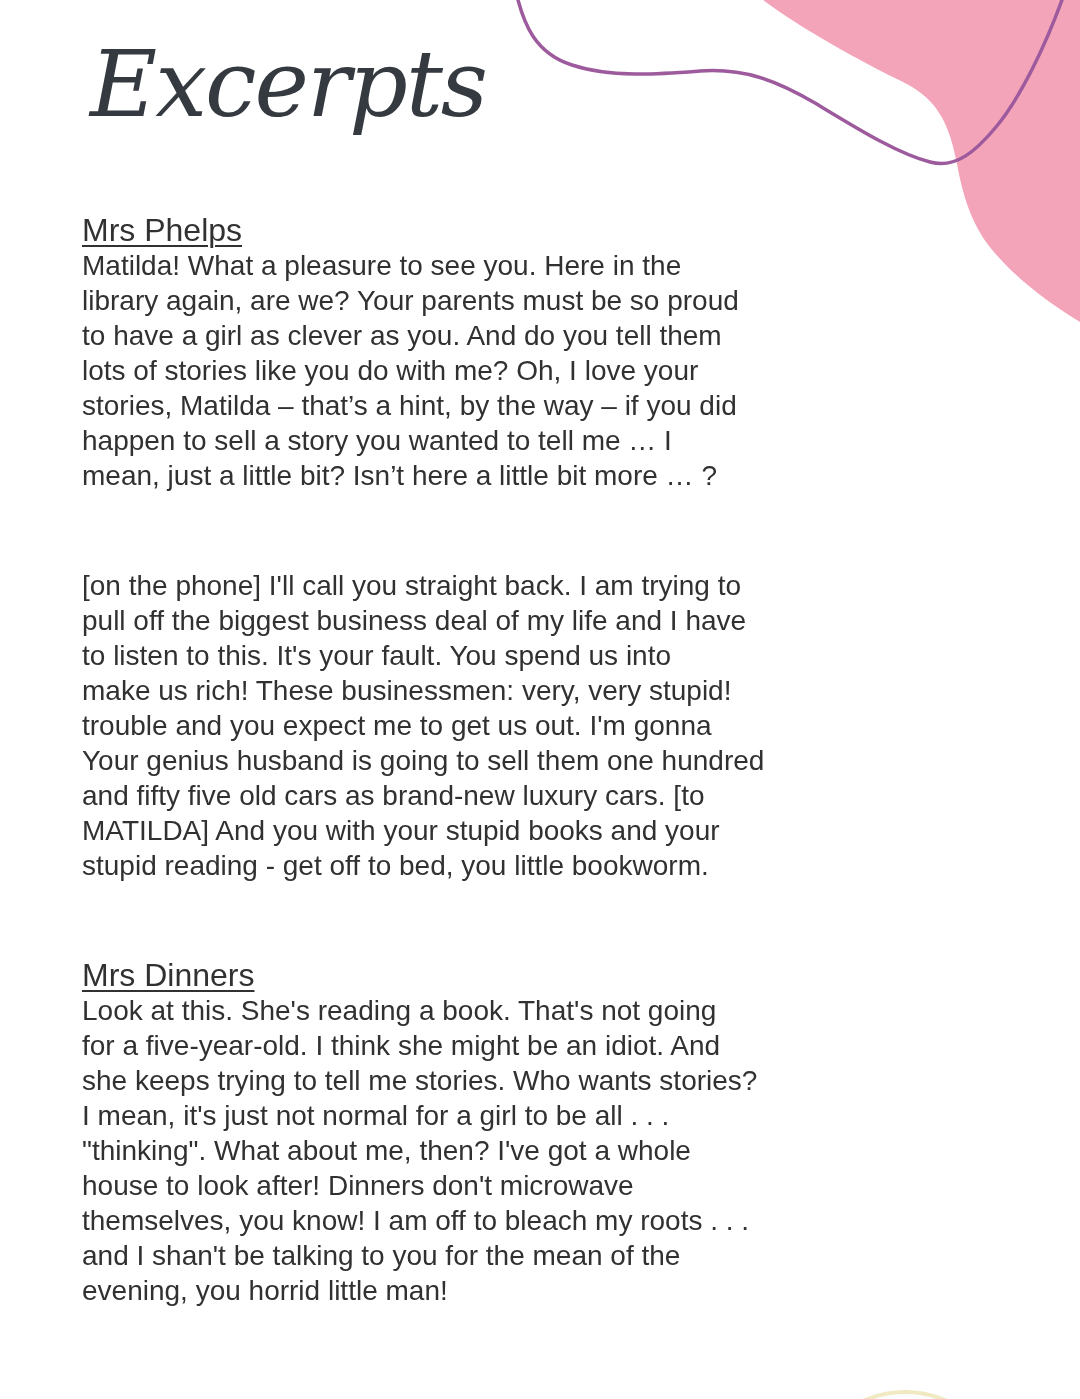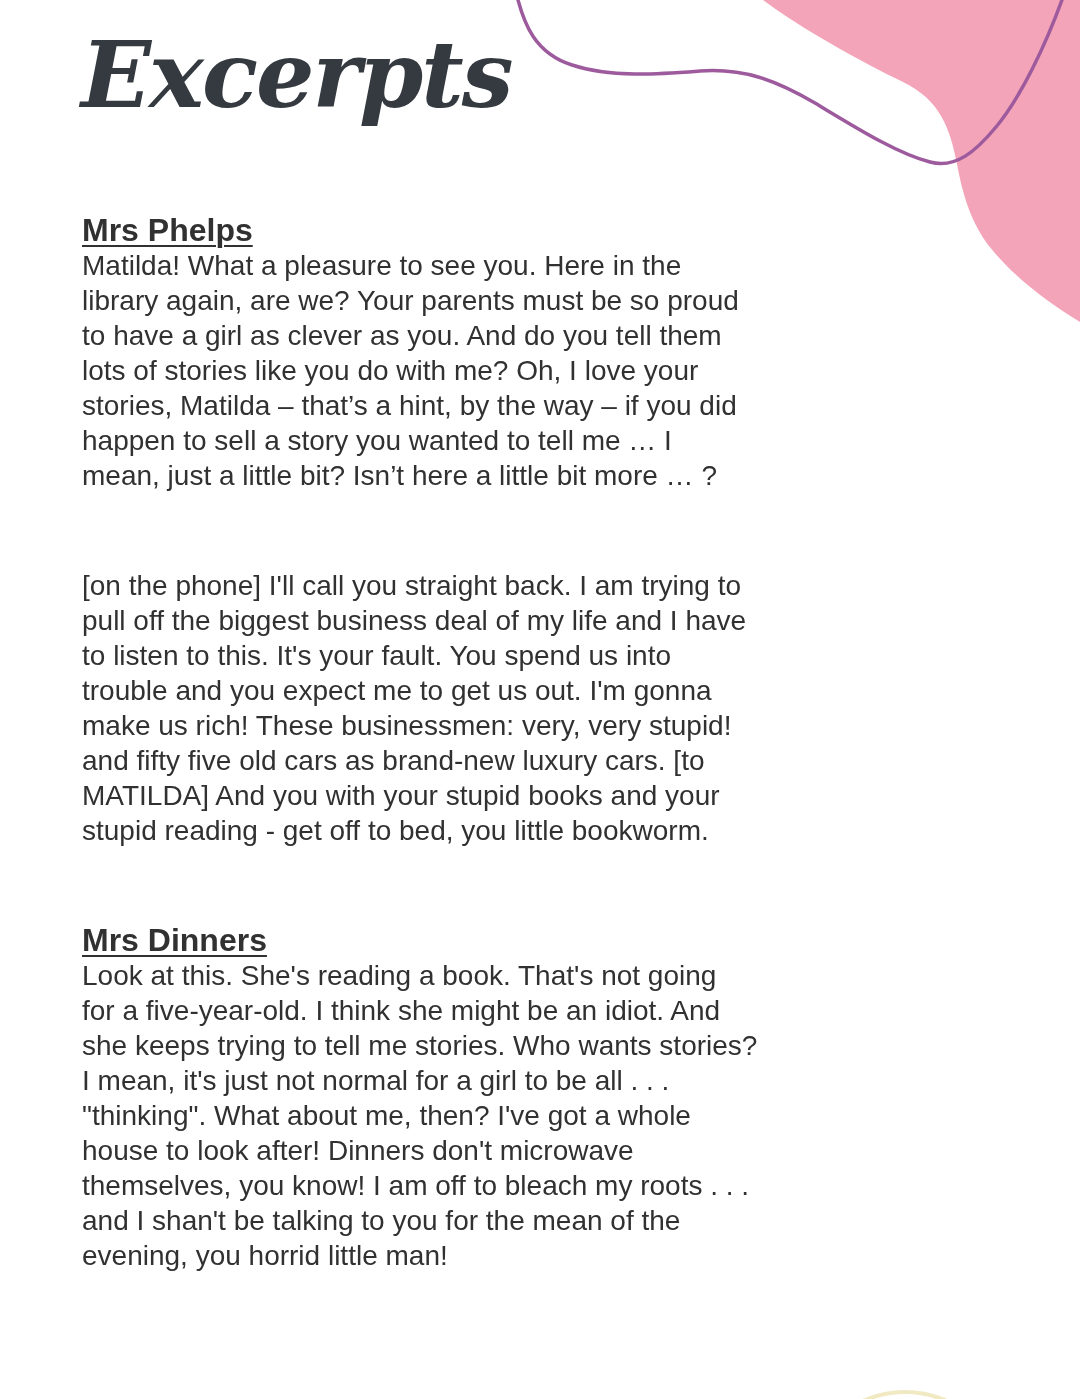--- a/index.html
+++ b/index.html
@@ -27,44 +27,44 @@
     position: absolute;
     left: 82px;
     top: 0;
     width: 980px;
     z-index: 1;
   }
   .page-title {
     position: absolute;
     left: -4px;
     top: 22px;
-    margin: 3px;
+    margin: 12px;
     font-family: "DejaVu Serif", serif;
     font-style: italic;
-    font-weight: bold;
+    font-weight: normal;
     font-size: 92px;
     line-height: 1.1;
     letter-spacing: -2px;
     color: var(--title-color, #343a40);
     white-space: nowrap;
   }
   .sections {
     position: absolute;
     left: 0;
     top: 213px;
     width: 980px;
   }
   .excerpt {
     margin: 0 0 75px 0;
   }
   .excerpt-heading {
     margin: 0;
     font-size: 32px;
     line-height: 35px;
-    font-weight: bold;
+    font-weight: normal;
     color: var(--text-color, #303030);
     text-decoration: underline;
     text-decoration-thickness: 2px;
     text-underline-offset: 4px;
     white-space: nowrap;
   }
   .excerpt-line {
     margin: 0;
     font-size: 28px;
     line-height: 35px;
@@ -102,22 +102,23 @@
         <p class="excerpt-line">to have a girl as clever as you. And do you tell them</p>
         <p class="excerpt-line">lots of stories like you do with me? Oh, I love your</p>
         <p class="excerpt-line">stories, Matilda – that’s a hint, by the way – if you did</p>
         <p class="excerpt-line">happen to sell a story you wanted to tell me … I</p>
         <p class="excerpt-line">mean, just a little bit? Isn’t here a little bit more … ?</p>
       </section>
       <section class="excerpt">
         <p class="excerpt-line">[on the phone] I'll call you straight back. I am trying to</p>
         <p class="excerpt-line">pull off the biggest business deal of my life and I have</p>
         <p class="excerpt-line">to listen to this. It's your fault. You spend us into</p>
+        <p class="excerpt-line">make us rich! These businessmen: very, very stupid!</p>
         <p class="excerpt-line">trouble and you expect me to get us out. I'm gonna</p>
-        <p class="excerpt-line">make us rich! These businessmen: very, very stupid!</p>
+        <p class="excerpt-line">Your genius husband is going to sell them one hundred</p>
         <p class="excerpt-line">and fifty five old cars as brand-new luxury cars. [to</p>
         <p class="excerpt-line">MATILDA] And you with your stupid books and your</p>
         <p class="excerpt-line">stupid reading - get off to bed, you little bookworm.</p>
       </section>
       <section class="excerpt">
         <h2 class="excerpt-heading">Mrs Dinners</h2>
         <p class="excerpt-line">Look at this. She's reading a book. That's not going</p>
         <p class="excerpt-line">for a five-year-old. I think she might be an idiot. And</p>
         <p class="excerpt-line">she keeps trying to tell me stories. Who wants stories?</p>
         <p class="excerpt-line">I mean, it's just not normal for a girl to be all . . .</p>

